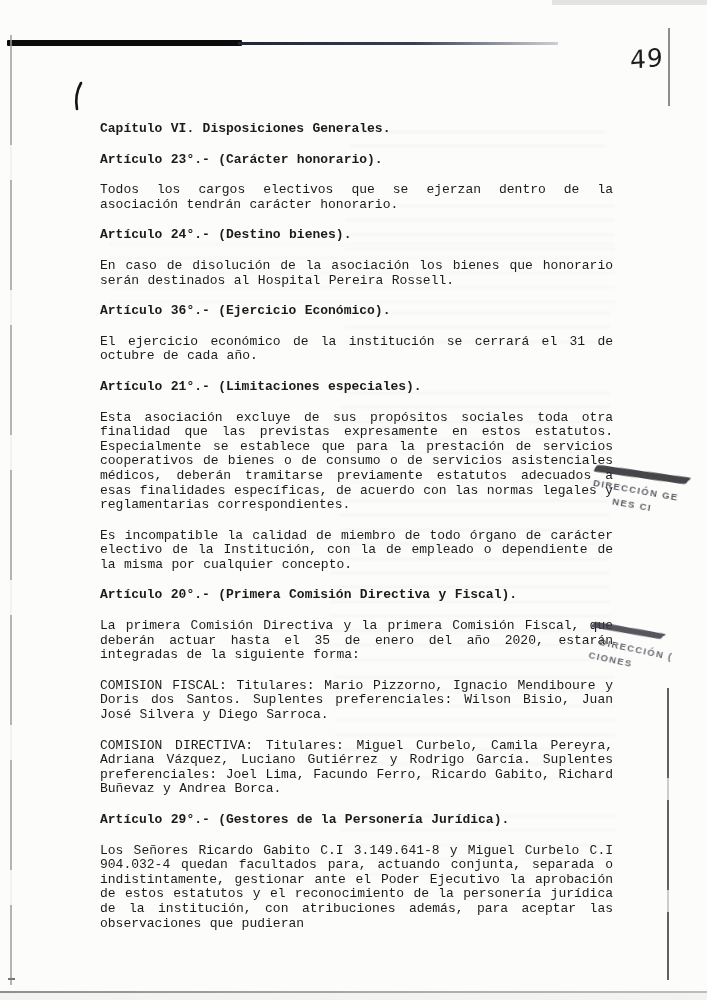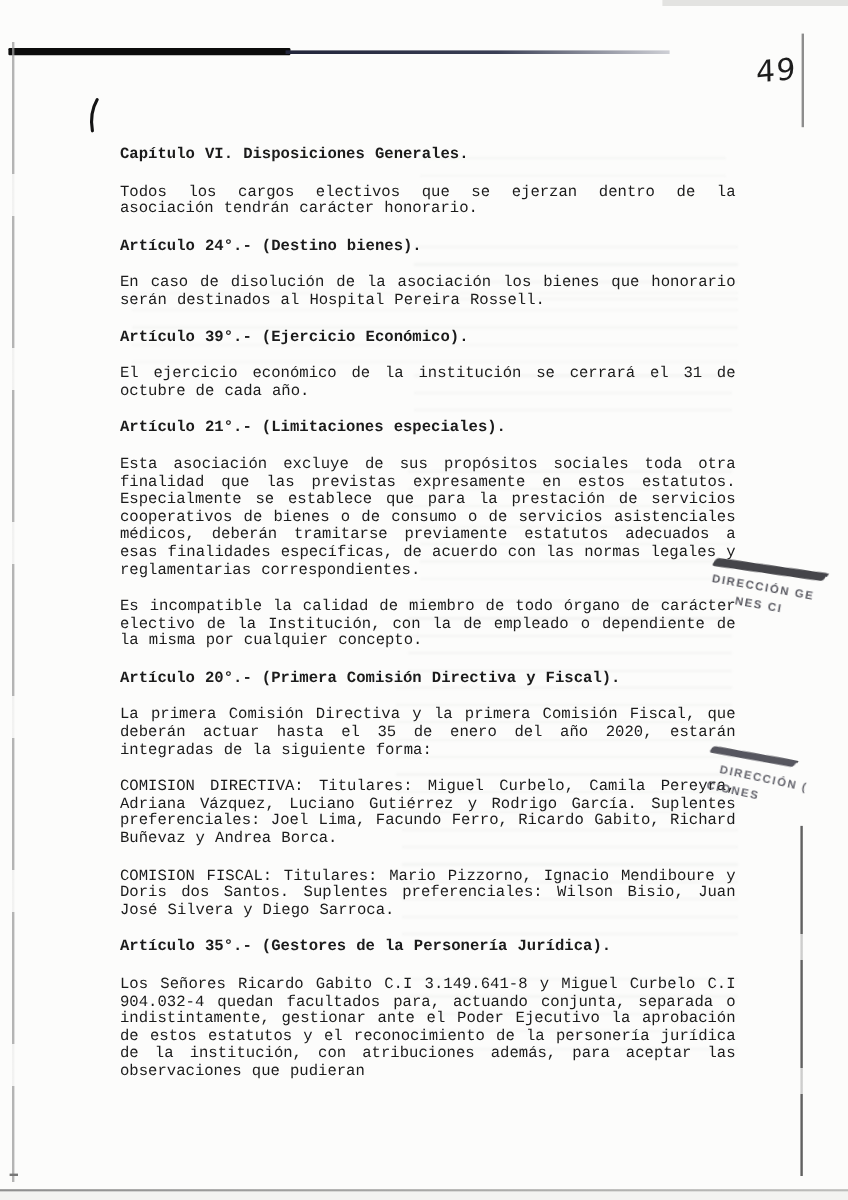--- a/index.html
+++ b/index.html
@@ -102,33 +102,34 @@
   <div class="ghost" style="left:335px;top:676px;width:280px;height:110px;opacity:.13"></div>
   <div class="ghost" style="left:340px;top:815px;width:275px;height:60px;opacity:.11"></div>
 
   <div class="page-number">49</div>
   <svg class="tick-mark" width="18" height="34" viewBox="0 0 18 34">
     <path d="M11,3 C7,10 5,18 7,29" stroke="#141414" stroke-width="2.6" fill="none" stroke-linecap="round"></path>
   </svg>
 
   <div class="doc-body">
       <p class="block chapter">Capítulo VI. Disposiciones Generales.</p>
+      <p class="block article">Artículo 23°.- (Carácter honorario).</p>
       <p class="block paragraph">Todos los cargos electivos que se ejerzan dentro de la asociación tendrán carácter honorario.</p>
       <p class="block article">Artículo 24°.- (Destino bienes).</p>
       <p class="block paragraph">En caso de disolución de la asociación los bienes que honorario serán destinados al Hospital Pereira Rossell.</p>
-      <p class="block article">Artículo 39°.- (Ejercicio Económico).</p>
+      <p class="block article">Artículo 36°.- (Ejercicio Económico).</p>
       <p class="block paragraph">El ejercicio económico de la institución se cerrará el 31 de octubre de cada año.</p>
       <p class="block article">Artículo 21°.- (Limitaciones especiales).</p>
       <p class="block paragraph">Esta asociación excluye de sus propósitos sociales toda otra finalidad que las previstas expresamente en estos estatutos. Especialmente se establece que para la prestación de servicios cooperativos de bienes o de consumo o de servicios asistenciales médicos, deberán tramitarse previamente estatutos adecuados a esas finalidades específicas, de acuerdo con las normas legales y reglamentarias correspondientes.</p>
       <p class="block paragraph">Es incompatible la calidad de miembro de todo órgano de carácter electivo de la Institución, con la de empleado o dependiente de la misma por cualquier concepto.</p>
       <p class="block article">Artículo 20°.- (Primera Comisión Directiva y Fiscal).</p>
       <p class="block paragraph">La primera Comisión Directiva y la primera Comisión Fiscal, que deberán actuar hasta el 35 de enero del año 2020, estarán integradas de la siguiente forma:</p>
+      <p class="block paragraph">COMISION FISCAL: Titulares: Mario Pizzorno, Ignacio Mendiboure y Doris dos Santos. Suplentes preferenciales: Wilson Bisio, Juan José Silvera y Diego Sarroca.</p>
       <p class="block paragraph">COMISION DIRECTIVA: Titulares: Miguel Curbelo, Camila Pereyra, Adriana Vázquez, Luciano Gutiérrez y Rodrigo García. Suplentes preferenciales: Joel Lima, Facundo Ferro, Ricardo Gabito, Richard Buñevaz y Andrea Borca.</p>
-      <p class="block paragraph">COMISION FISCAL: Titulares: Mario Pizzorno, Ignacio Mendiboure y Doris dos Santos. Suplentes preferenciales: Wilson Bisio, Juan José Silvera y Diego Sarroca.</p>
-      <p class="block article">Artículo 35°.- (Gestores de la Personería Jurídica).</p>
+      <p class="block article">Artículo 29°.- (Gestores de la Personería Jurídica).</p>
       <p class="block paragraph">Los Señores Ricardo Gabito C.I 3.149.641-8 y Miguel Curbelo C.I 904.032-4 quedan facultados para, actuando conjunta, separada o indistintamente, gestionar ante el Poder Ejecutivo la aprobación de estos estatutos y el reconocimiento de la personería jurídica de la institución, con atribuciones además, para aceptar las observaciones que pudieran</p>
     </div>
 
   <div class="stamp stamp1">
     <div class="scribble"></div>
     <div class="stamp-line l1">DIRECCIÓN GE</div>
     <div class="stamp-line l2">NES CI</div>
   </div>
   <div class="stamp stamp2">
     <div class="scribble"></div>

